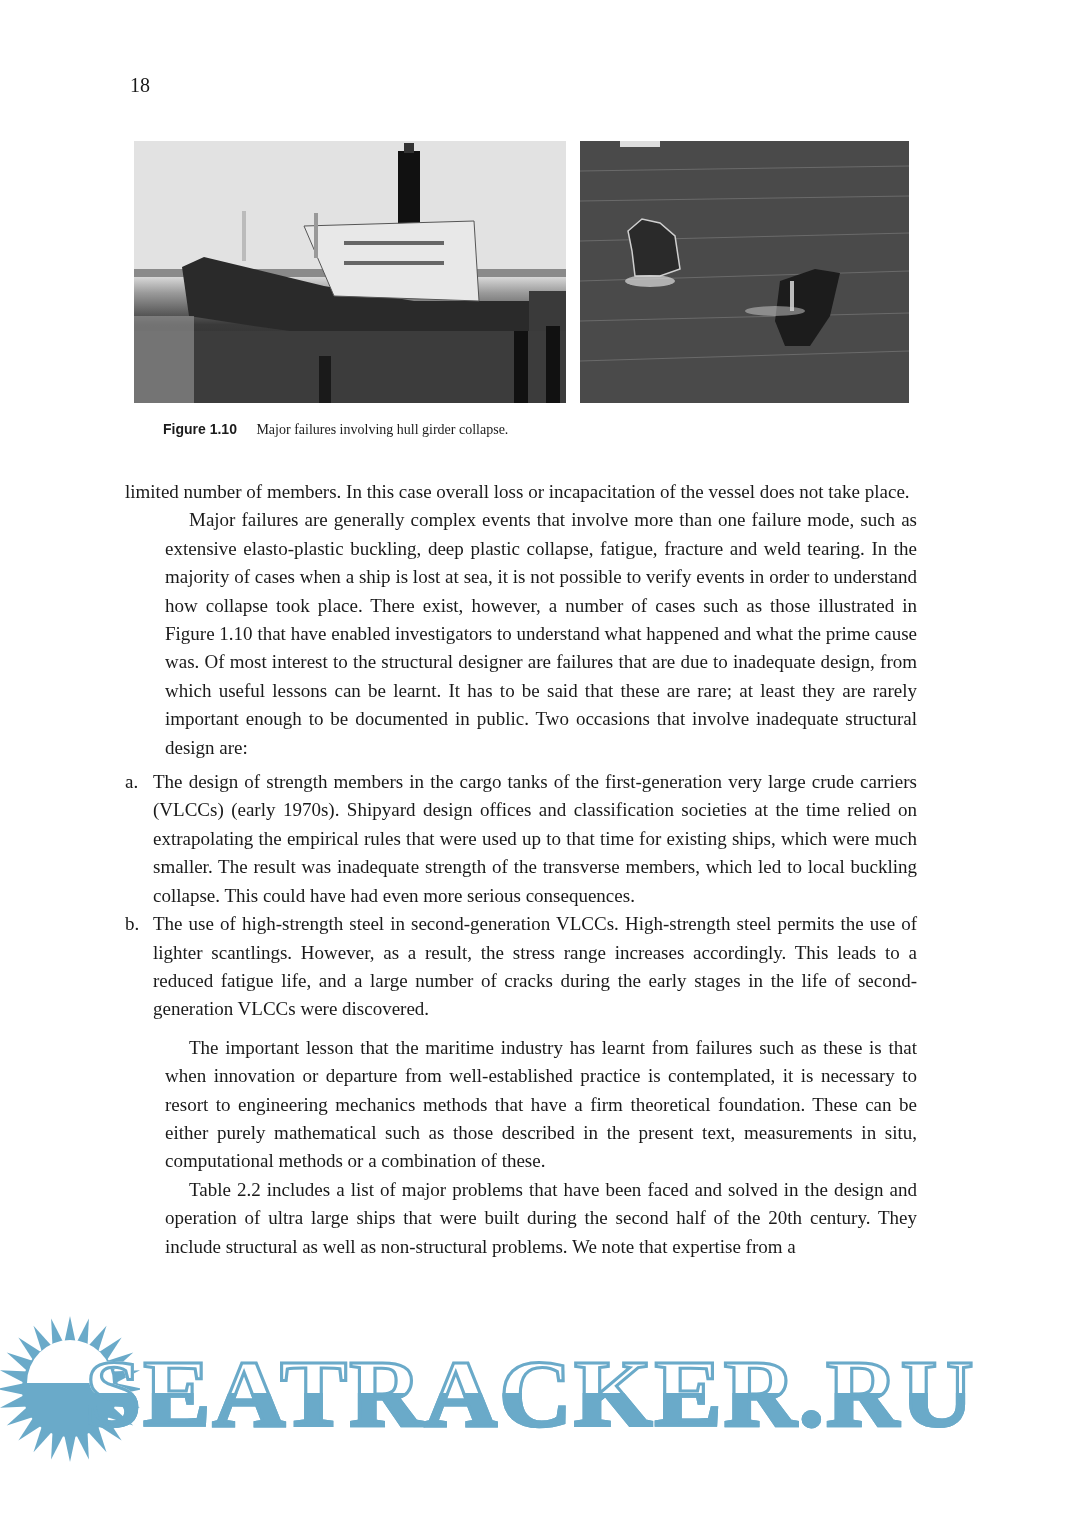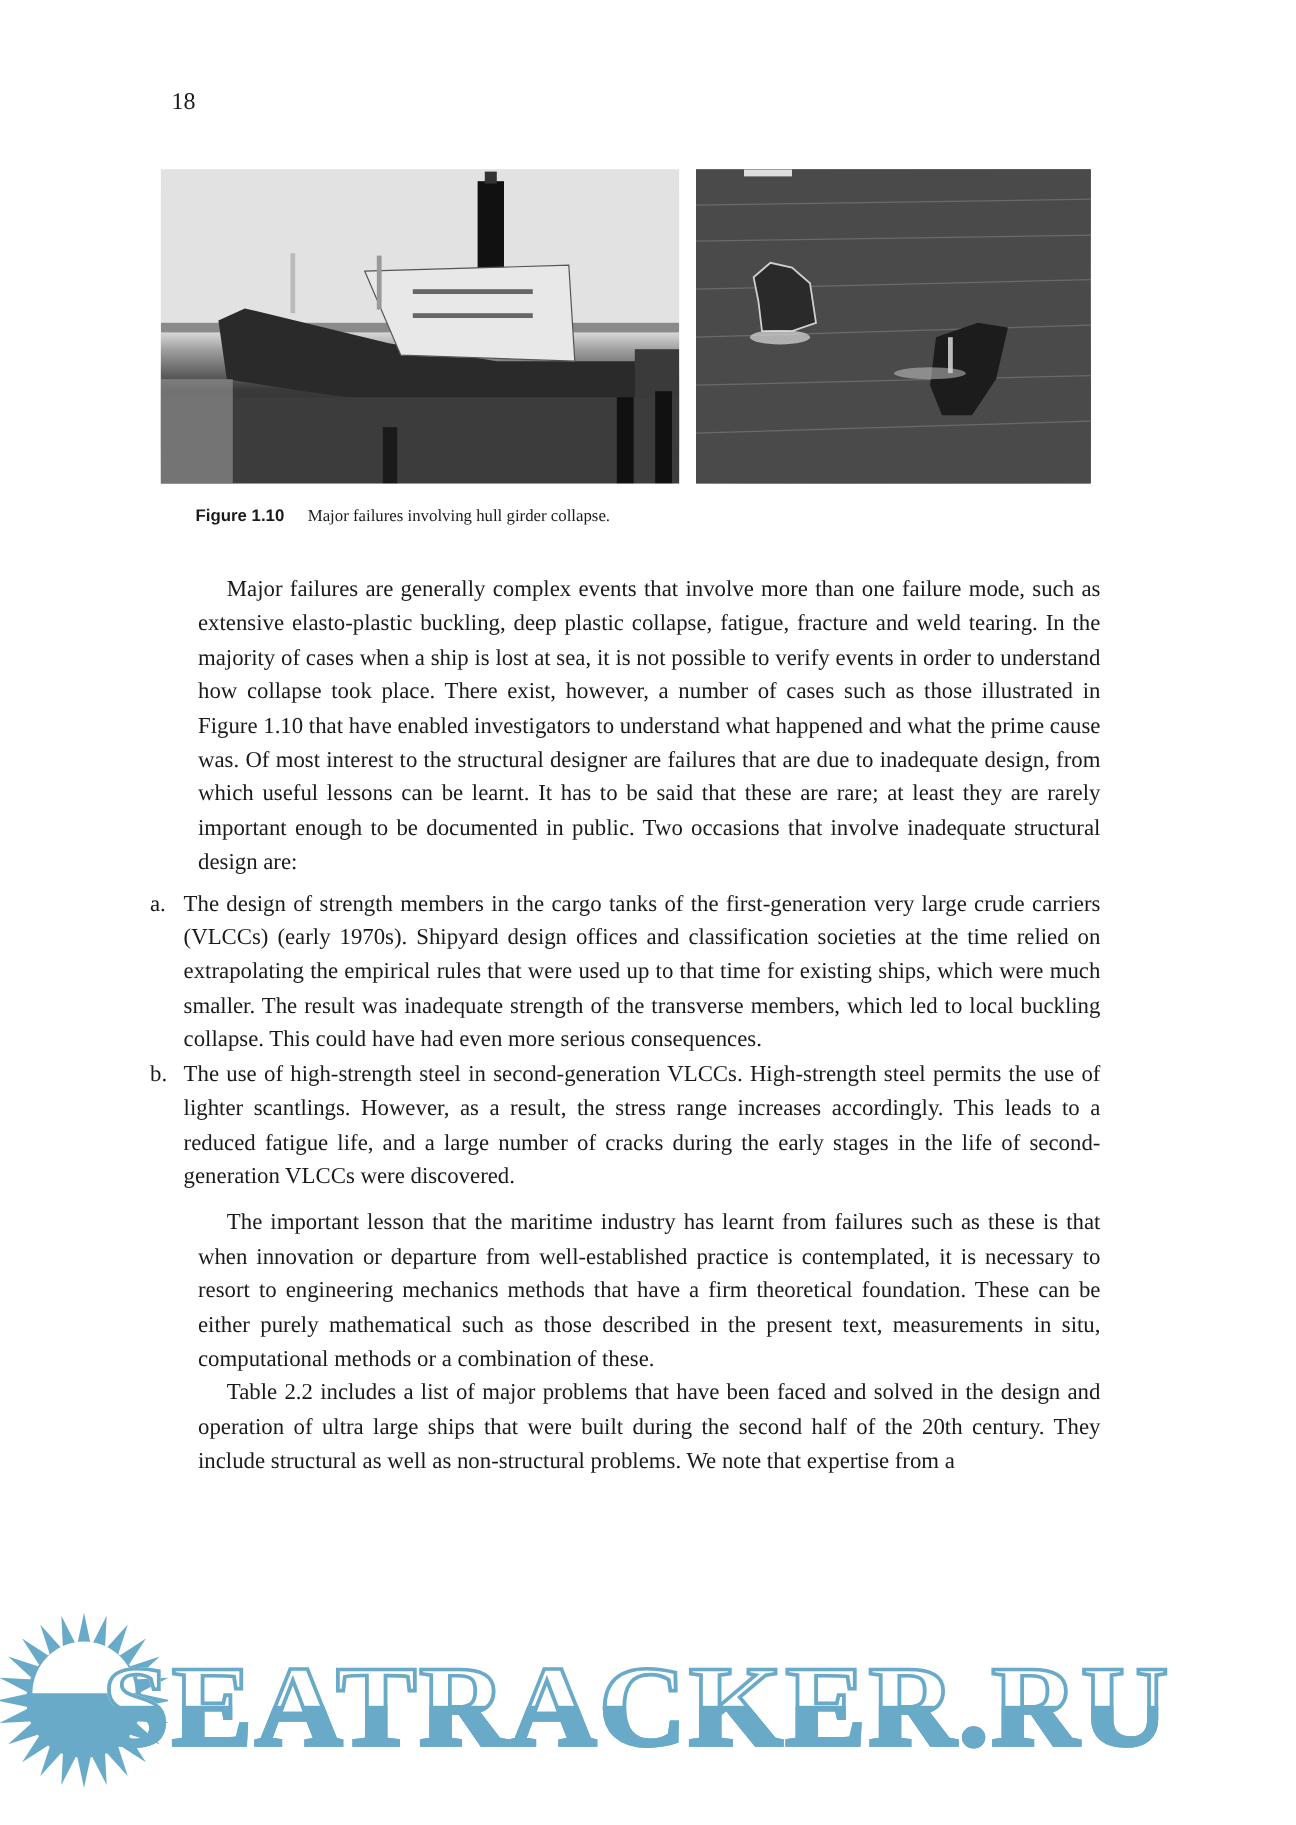--- a/index.html
+++ b/index.html
@@ -1,32 +1,32 @@
 <!DOCTYPE html>
 <html><head>
 <meta charset="utf-8">
 <style>
   html, body { margin: 0; padding: 0; background: #ffffff; }
   body { width: 1080px; height: 1521px; position: relative; overflow: hidden; font-family: "Liberation Serif", serif; color: #1a1a1a; }
-  .header { position: absolute; top: 74px; left: 143px; width: 790px; height: 26px; font-size: 20px; }
+  .header { position: absolute; top: 74px; left: 130px; width: 790px; height: 26px; font-size: 20px; }
   .page-num { position: absolute; left: 0; top: 0; }
   .running-title { position: absolute; left: 186px; top: 0; font-style: italic; }
   .figure { position: absolute; top: 141px; left: 134px; width: 775px; height: 262px; }
   .photo { position: absolute; top: 0; height: 262px; overflow: hidden; }
   .photo-left { left: 0; width: 432px; background: linear-gradient(#e6e6e6 0%, #d7d7d7 52%, #9a9a9a 58%, #3a3a3a 70%, #2b2b2b 85%, #6b6b6b 100%); }
   .photo-right { left: 446px; width: 329px; background: linear-gradient(160deg, #5a5a5a 0%, #3d3d3d 40%, #6c6c6c 55%, #2c2c2c 80%, #474747 100%); }
   .caption { position: absolute; top: 421px; left: 163px; font-size: 14px; }
   .caption-label { font-family: "Liberation Sans", sans-serif; font-weight: bold; margin-right: 16px; }
   .body-text { position: absolute; left: 125px; width: 792px; font-size: 19px; line-height: 28.4px; text-align: justify; }
   .p { margin: 0; }
   .indent { text-indent: 24px; margin-left: 40px; }
   .list { margin: 6px 0 0 0; padding: 0; list-style: none; }
   .list li { position: relative; padding-left: 28px; }
   .list .marker { position: absolute; left: 0; top: 0; }
-  .watermark { position: absolute; left: 0; top: 1344px; width: 861px; height: 146px; }
+  .watermark { position: absolute; left: 0; top: 1316px; width: 861px; height: 146px; }
   .wm-text { position: absolute; left: 85px; top: 22px; font-family: "Liberation Serif", serif; font-weight: bold; font-size: 96px; letter-spacing: 2px; color: transparent; background: linear-gradient(#ffffff 0%, #ffffff 50%, #6aaac9 50%, #6aaac9 100%); -webkit-background-clip: text; background-clip: text; -webkit-text-stroke: 3px #6aaac9; transform: scaleX(1.05); transform-origin: left; }
 </style>
 </head>
 <body>
 
 <div class="header">
   <span class="page-num">18</span>
 </div>
 
 <div class="figure">
@@ -70,20 +70,21 @@
     </svg>
   </div>
 </div>
 
 <div class="caption">
   <span class="caption-label">Figure 1.10</span>
   <span>Major failures involving hull girder collapse.</span>
 </div>
 
 <div class="body-text" style="top: 478px;">
+  <p class="p">limited number of members. In this case overall loss or incapacitation of the vessel does not take place.</p>
   <p class="p indent">Major failures are generally complex events that involve more than one failure mode, such as extensive elasto-plastic buckling, deep plastic collapse, fatigue, fracture and weld tearing. In the majority of cases when a ship is lost at sea, it is not possible to verify events in order to understand how collapse took place. There exist, however, a number of cases such as those illustrated in Figure 1.10 that have enabled investigators to understand what happened and what the prime cause was. Of most interest to the structural designer are failures that are due to inadequate design, from which useful lessons can be learnt. It has to be said that these are rare; at least they are rarely important enough to be documented in public. Two occasions that involve inadequate structural design are:</p>
   <ul class="list">
     <li>
       <span class="marker">a.</span>
       <span>The design of strength members in the cargo tanks of the first-generation very large crude carriers (VLCCs) (early 1970s). Shipyard design offices and classification soci­eties at the time relied on extrapolating the empirical rules that were used up to that time for existing ships, which were much smaller. The result was inadequate strength of the transverse members, which led to local buckling collapse. This could have had even more serious consequences.</span>
     </li>
     <li>
       <span class="marker">b.</span>
       <span>The use of high-strength steel in second-generation VLCCs. High-strength steel permits the use of lighter scantlings. However, as a result, the stress range increases accordingly. This leads to a reduced fatigue life, and a large number of cracks during the early stages in the life of second-generation VLCCs were discovered.</span>
     </li>

